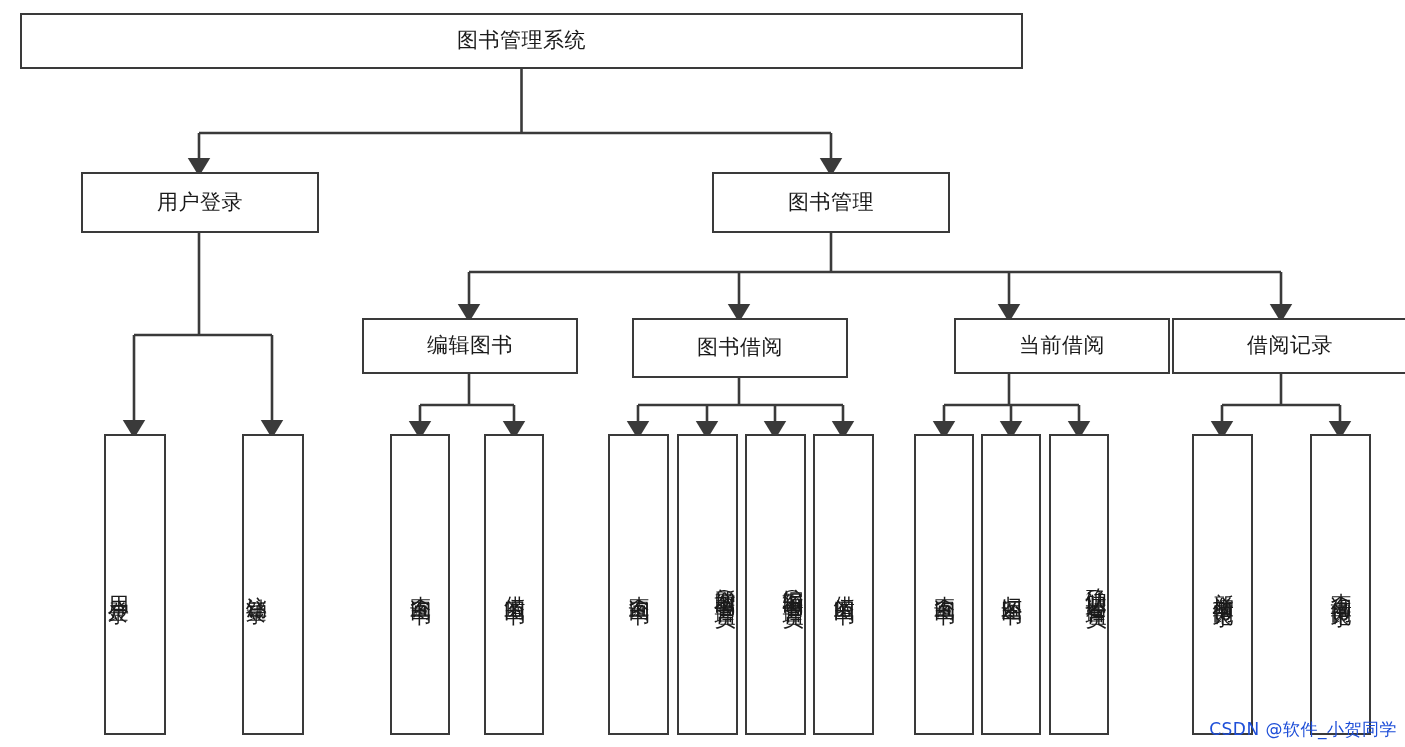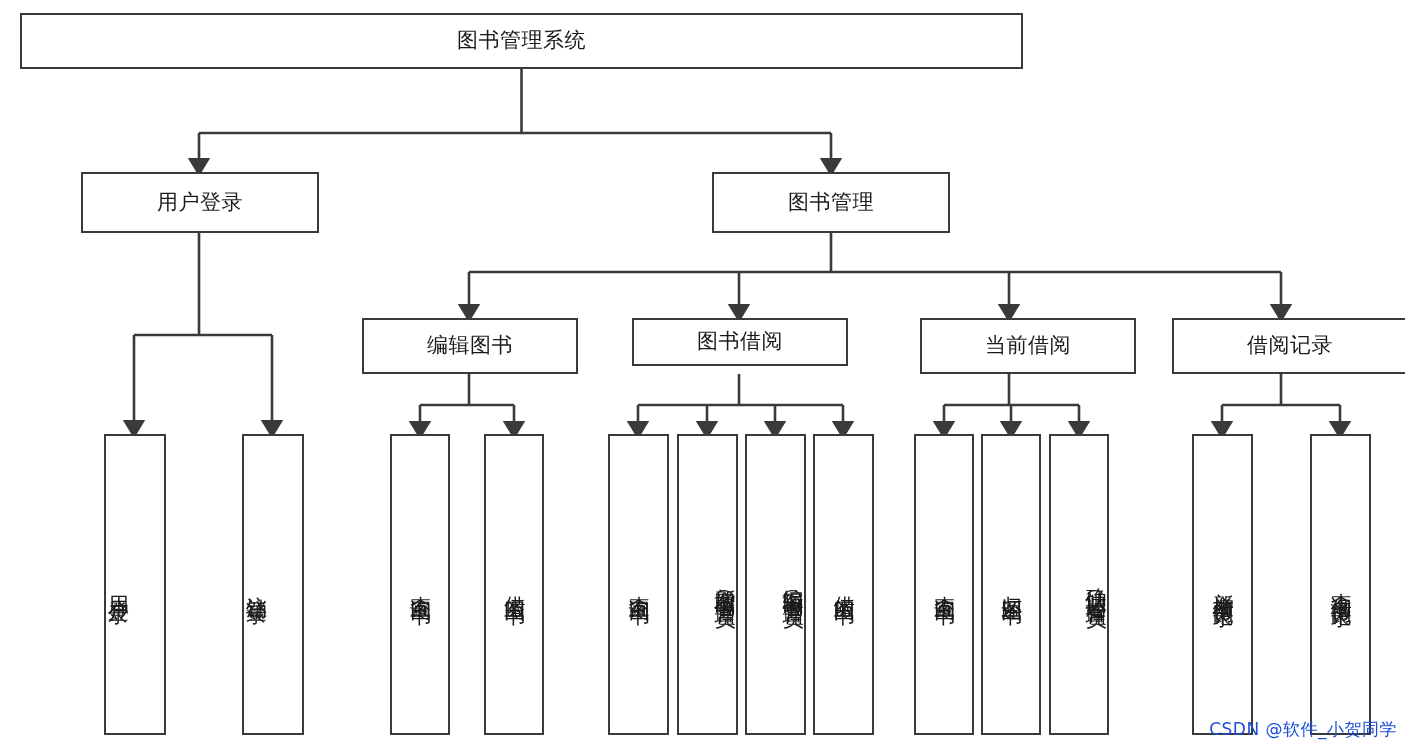--- a/index.html
+++ b/index.html
@@ -133,24 +133,24 @@
   <div class="node horiz" style="left:81px; top:172px; width:238px; height:61px;">
     <span class="label">用户登录</span>
   </div>
   <div class="node horiz" style="left:712px; top:172px; width:238px; height:61px;font-family:Liberation Serif, serif;">
     <span class="label">图书管理</span>
   </div>
 
   <div class="node horiz" style="left:362px; top:318px; width:216px; height:56px;">
     <span class="label">编辑图书</span>
   </div>
-  <div class="node horiz" style="left:632px; top:318px; width:216px; height:48px;">
+  <div class="node horiz" style="left:632px; top:318px; width:216px; height:60px;">
     <span class="label">图书借阅</span>
   </div>
-  <div class="node horiz" style="left:920px; top:318px; width:216px; height:56px;">
+  <div class="node horiz" style="left:954px; top:318px; width:216px; height:56px;">
     <span class="label">当前借阅</span>
   </div>
   <div class="node horiz" style="left:1172px; top:318px; width:236px; height:56px;">
     <span class="label">借阅记录</span>
   </div>
 
   <div class="node vert align-bottom" style="left:104px; top:434px; width:62px; height:301px;">
     <span class="label">用户登录</span>
   </div>
   <div class="node vert align-bottom" style="left:242px; top:434px; width:62px; height:301px;">

